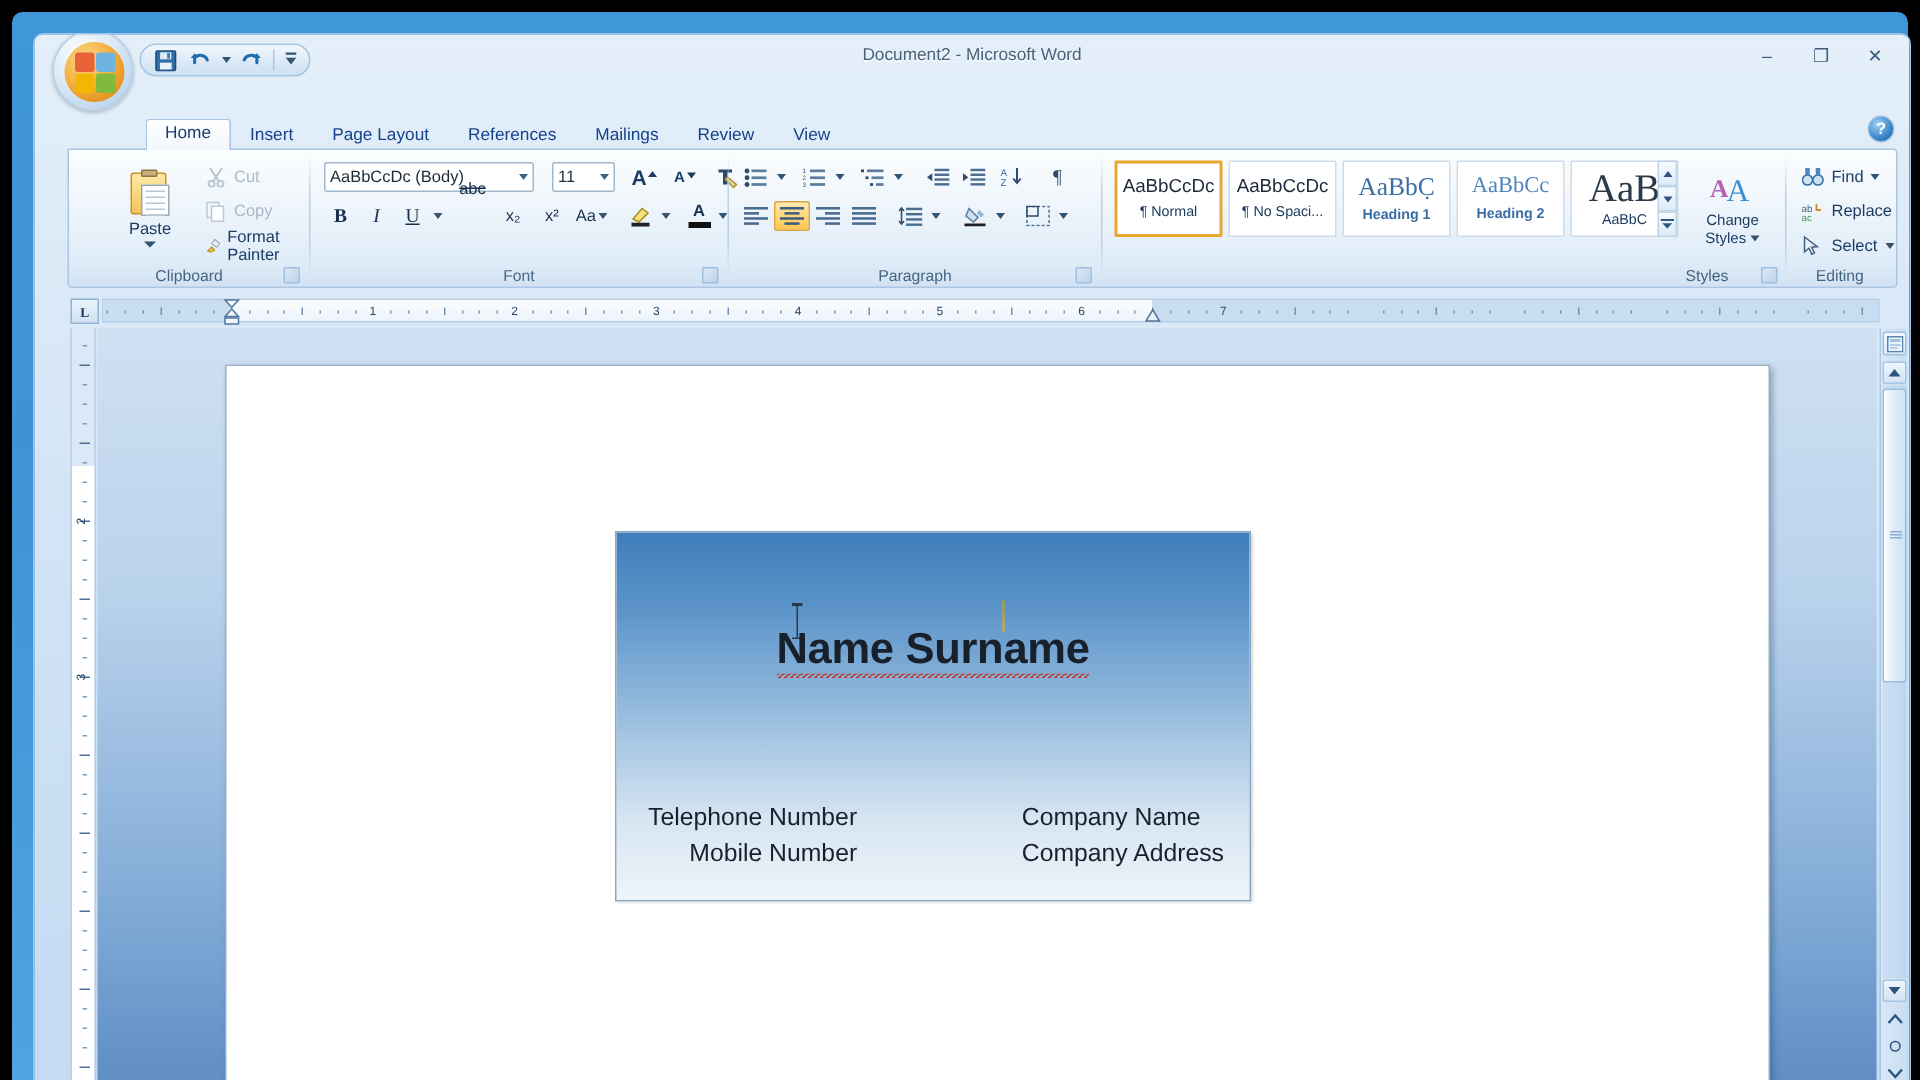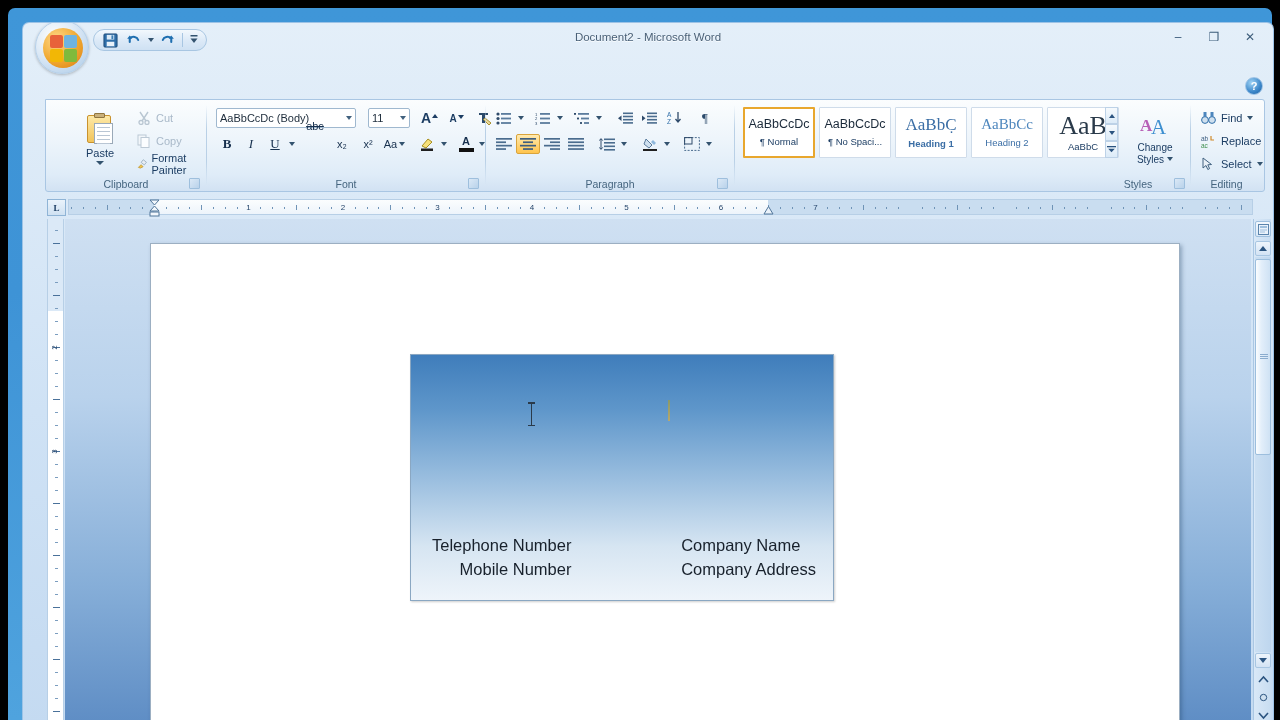--- a/index.html
+++ b/index.html
@@ -295,20 +295,29 @@
 
       <div id="win-title">Document2 - Microsoft Word</div>
 
       <div id="win-buttons">
         <div class="win-btn">–</div>
         <div class="win-btn">❐</div>
         <div class="win-btn">✕</div>
       </div>
     </div>
 
+    <div id="tabs">
+      <div class="tab active">Home</div>
+      <div class="tab">Insert</div>
+      <div class="tab">Page Layout</div>
+      <div class="tab">References</div>
+      <div class="tab">Mailings</div>
+      <div class="tab">Review</div>
+      <div class="tab">View</div>
+    </div>
     <div id="help-btn">?</div>
 
     <div id="ribbon">
 
       <div class="rgroup" id="g-clip">
         <div class="rb" id="paste-btn">
           <div id="paste-icon">
             <div class="board"></div>
                 <div class="clipgrip"></div>
             <div class="sheet">
@@ -579,21 +588,21 @@
         <div class="style-tile" style="left:84px">
           <div class="style-sample">AaBbCcDc</div>
           <div class="style-name">¶ No Spaci...</div>
         </div>
         <div class="style-tile" style="left:160px">
           <div class="style-sample" style="font-size:17px;color:#3b6ea5;font-family:'Liberation Serif',serif">AaBbC̣</div>
           <div class="style-name" style="color:#3b6ea5;font-weight:bold">Heading 1</div>
         </div>
         <div class="style-tile" style="left:236px">
           <div class="style-sample" style="font-size:15px;color:#4d86bd;font-family:'Liberation Serif',serif">AaBbCc</div>
-          <div class="style-name" style="color:#3b6ea5;font-weight:normal">Heading 2</div>
+          <div class="style-name" style="color:#3b6ea5;font-weight:bold">Heading 2</div>
         </div>
         <div class="style-tile" style="left:312px">
           <div class="style-sample" style="font-size:26px;color:#2a3a4a;font-family:'Liberation Serif',serif;margin-bottom:2px">AaB</div>
           <div class="style-name">AaBbC</div>
         </div>
 
         <div id="style-scroll">
           <div class="ss-btn">
                 <span class="tri-up" style="border-bottom-color:#2b5480;border-left-width:3px;border-right-width:3px;border-bottom-width:4px"></span>
               </div>
@@ -808,20 +817,23 @@
           <div class="num" style="top: 227.9px; transform: rotate(-90deg);">3</div>
         </div>
 
     <div id="canvas">
       <div id="page">
 
         <div id="card">
           <div id="caret-a"></div>
           <div id="caret-b"></div>
 
+          <div id="card-name">
+            <span class="squig">Name Surname</span>
+          </div>
 
           <div id="card-bottom">
             <div class="card-col right">
               <div>Telephone Number</div>
               <div>Mobile Number</div>
             </div>
             <div class="card-col">
               <div>Company Name</div>
               <div>Company Address</div>
             </div>

